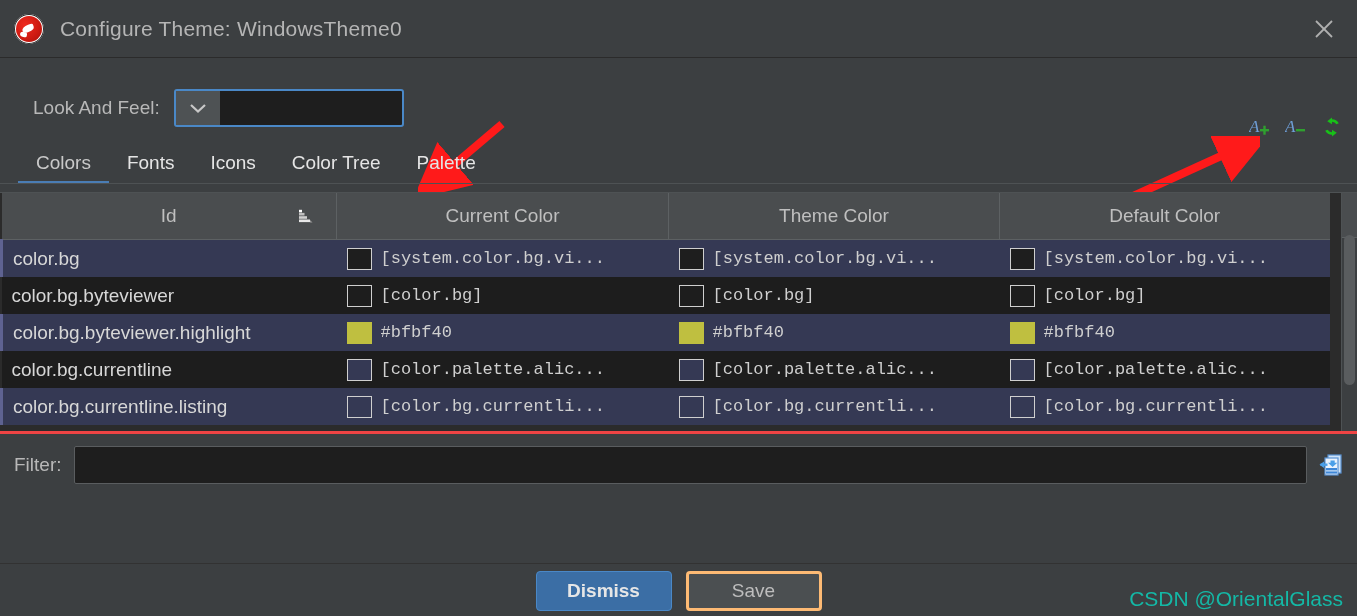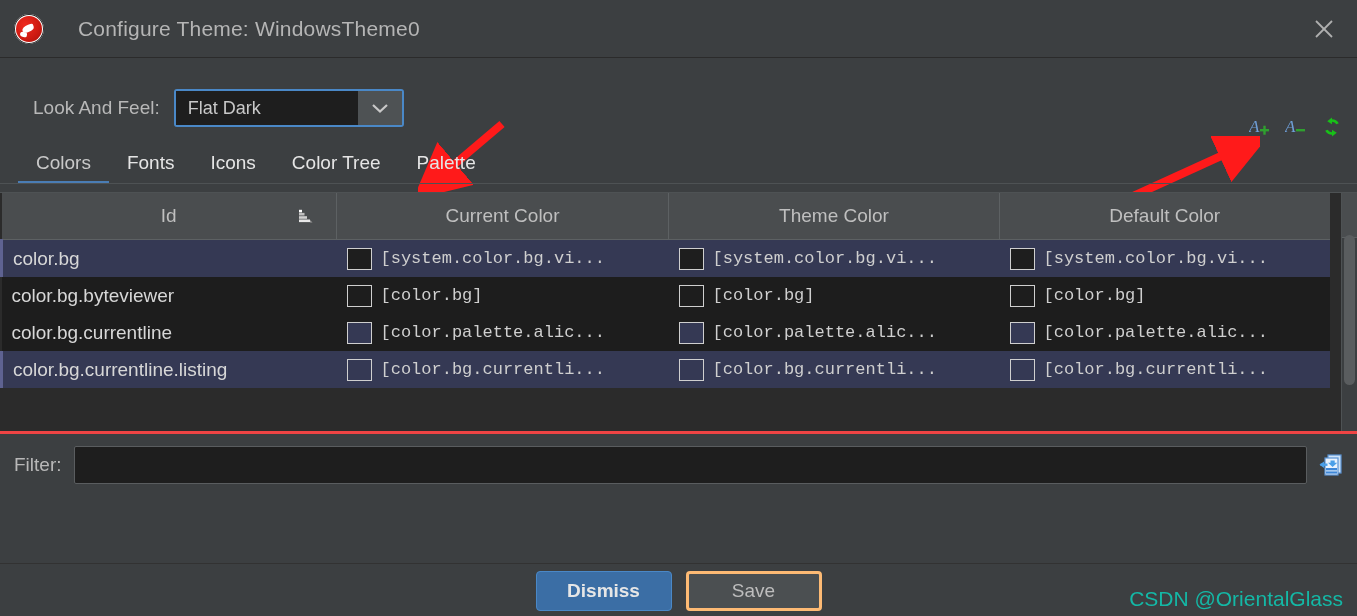--- a/index.html
+++ b/index.html
@@ -17,21 +17,20 @@
   }
 
   
   .titlebar {
     height: 57px;
     background: #3c3f41;
     display: flex;
     align-items: center;
     position: relative;
     border-bottom: 1px solid #2b2b2b;
-    gap: 18px;
   }
   .app-icon {
     width: 30px; height: 30px;
     margin-left: 14px;
     border-radius: 50%;
     background: #ffffff;
     position: relative;
     overflow: hidden;
     flex: none;
     box-shadow: 0 0 0 1px #2b2b2b inset;
@@ -391,21 +390,20 @@
       <svg width="22" height="22" viewBox="0 0 24 24">
         <path d="M12 3.5a8.5 8.5 0 0 1 7.4 4.3l-2.6 1.2A5.7 5.7 0 0 0 12 6.3V9L6.8 5.6 12 1.6z" fill="#18c018"></path>
         <path d="M12 20.5a8.5 8.5 0 0 1-7.4-4.3l2.6-1.2A5.7 5.7 0 0 0 12 17.7V15l5.2 3.4L12 22.4z" fill="#18c018"></path>
       </svg>
     </span>
   </div>
 
   <div class="laf-row">
     <span class="laf-label">Look And Feel:</span>
     <div class="combo">
-      <div class="combo-value">Flat Dark</div>
       <div class="combo-arrow">
         <svg width="20" height="12" viewBox="0 0 20 12">
           <polyline points="3,3 10,9.5 17,3" fill="none" stroke="#c8c8c8" stroke-width="2.2"></polyline>
         </svg>
       </div>
     </div>
   </div>
 
   <svg class="arrow-svg" style="left:418px; top:58px;" width="100" height="78">
     <defs>
@@ -514,20 +512,41 @@
               </div>
             </td>
             <td>
               <div class="cell-mono">
                 <span class="swatch" style="background:#1d1d1d"></span>
                 <span class="mono">[color.bg]</span>
               </div>
             </td>
           </tr>
 
+          <tr class="odd">
+            <td class="sel-edge">color.bg.byteviewer.highlight</td>
+            <td>
+              <div class="cell-mono">
+                <span class="swatch" style="background:#bfbf40;border-color:#bfbf40"></span>
+                <span class="mono">#bfbf40</span>
+              </div>
+            </td>
+            <td>
+              <div class="cell-mono">
+                <span class="swatch" style="background:#bfbf40;border-color:#bfbf40"></span>
+                <span class="mono">#bfbf40</span>
+              </div>
+            </td>
+            <td>
+              <div class="cell-mono">
+                <span class="swatch" style="background:#bfbf40;border-color:#bfbf40"></span>
+                <span class="mono">#bfbf40</span>
+              </div>
+            </td>
+          </tr>
 
           <tr class="even">
             <td>color.bg.currentline</td>
             <td>
               <div class="cell-mono">
                 <span class="swatch" style="background:#353954"></span>
                 <span class="mono">[color.palette.alic...</span>
               </div>
             </td>
             <td>

